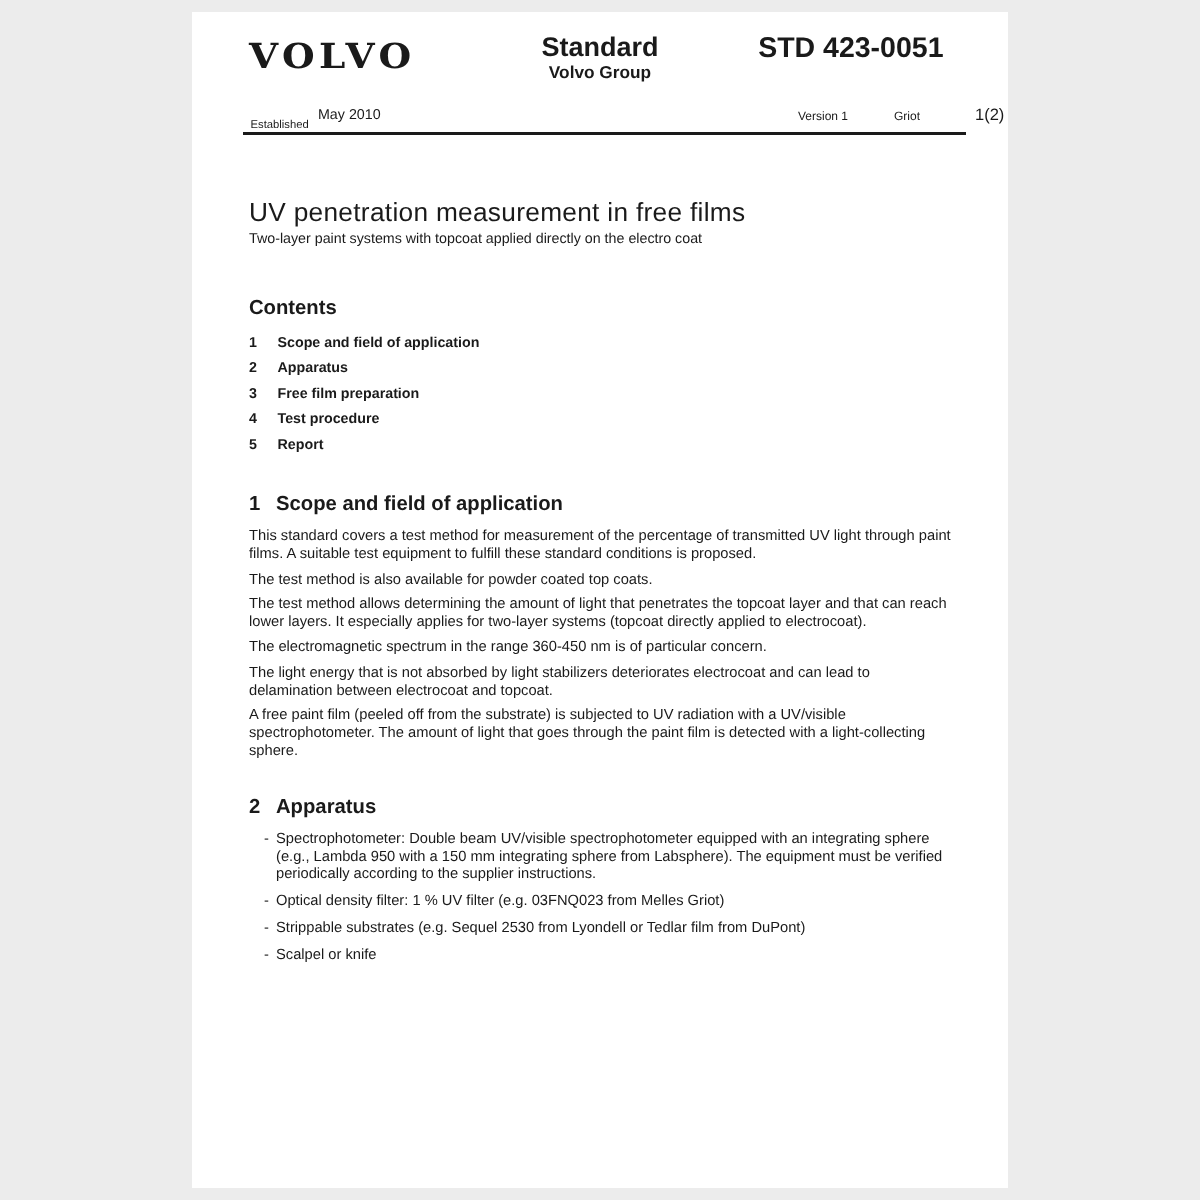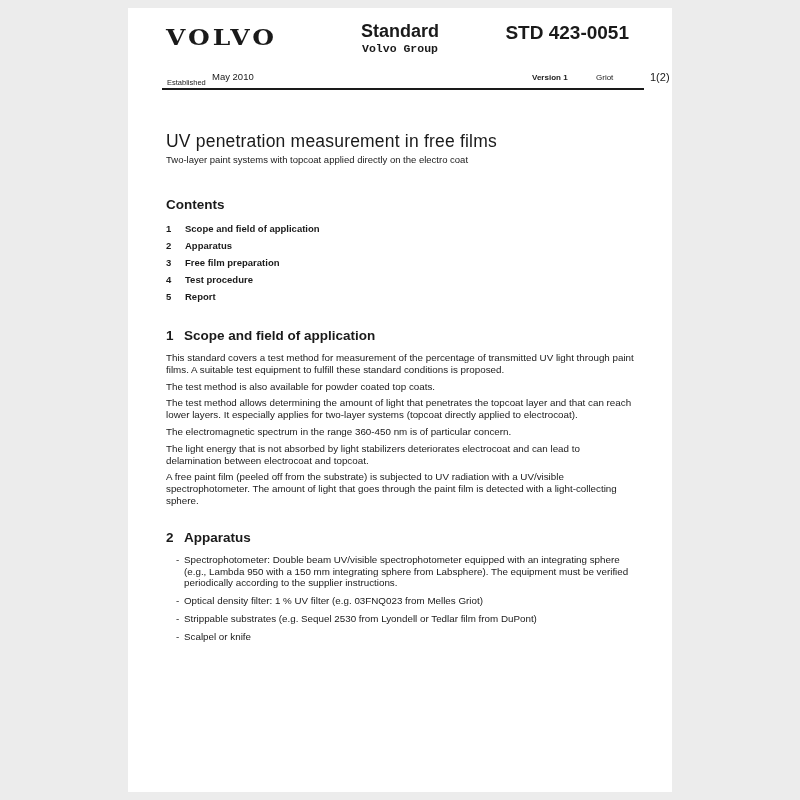--- a/index.html
+++ b/index.html
@@ -33,36 +33,36 @@
     display: inline-block;
   }
   .header-center {
     position: absolute;
     left: 50%; top: 2px;
     transform: translateX(-50%);
     text-align: center;
     line-height: 1.1;
   }
   .doc-type { font-size: 18px; font-weight: bold; }
-  .org { font-size: 11.5px; font-weight: bold; margin-top: 1px; font-family: Liberation Mono, monospace; }
+  .org { font-size: 11.5px; font-weight: bold; margin-top: 1px; }
   .doc-number {
     position: absolute;
     right: 5px; top: 2px;
     font-size: 19px;
     font-weight: bold;
   }
   .meta-row {
     position: relative;
     height: 14px;
     margin-top: 4px;
     font-size: 9.5px;
   }
   .established-label { position: absolute; left: 1px; top: 8px; font-size: 7.5px; }
   .established-value { position: absolute; left: 46px; top: 1px; font-size: 9.5px; }
-  .meta-version { position: absolute; left: 366px; top: 3px; font-size: 8px; font-weight: bold; }
+  .meta-version { position: absolute; left: 366px; top: 3px; font-size: 8px; }
   .meta-page-label { position: absolute; left: 430px; top: 3px; font-size: 8px; }
   .meta-page-value { position: absolute; left: 484px; top: 1px; font-size: 11px; }
   .rule {
     height: 0;
     border-bottom: 2px solid #1a1a1a;
     margin: 4px -10px 0 -4px;
   }
   
   .doc-title {
     margin-top: 41px;

